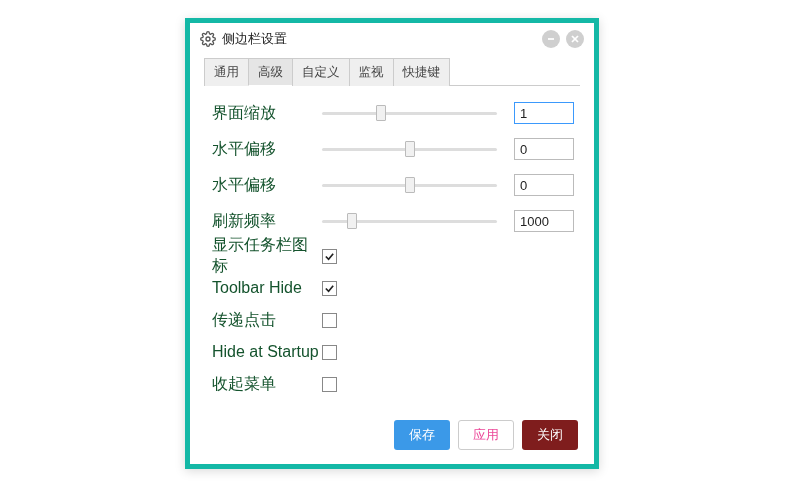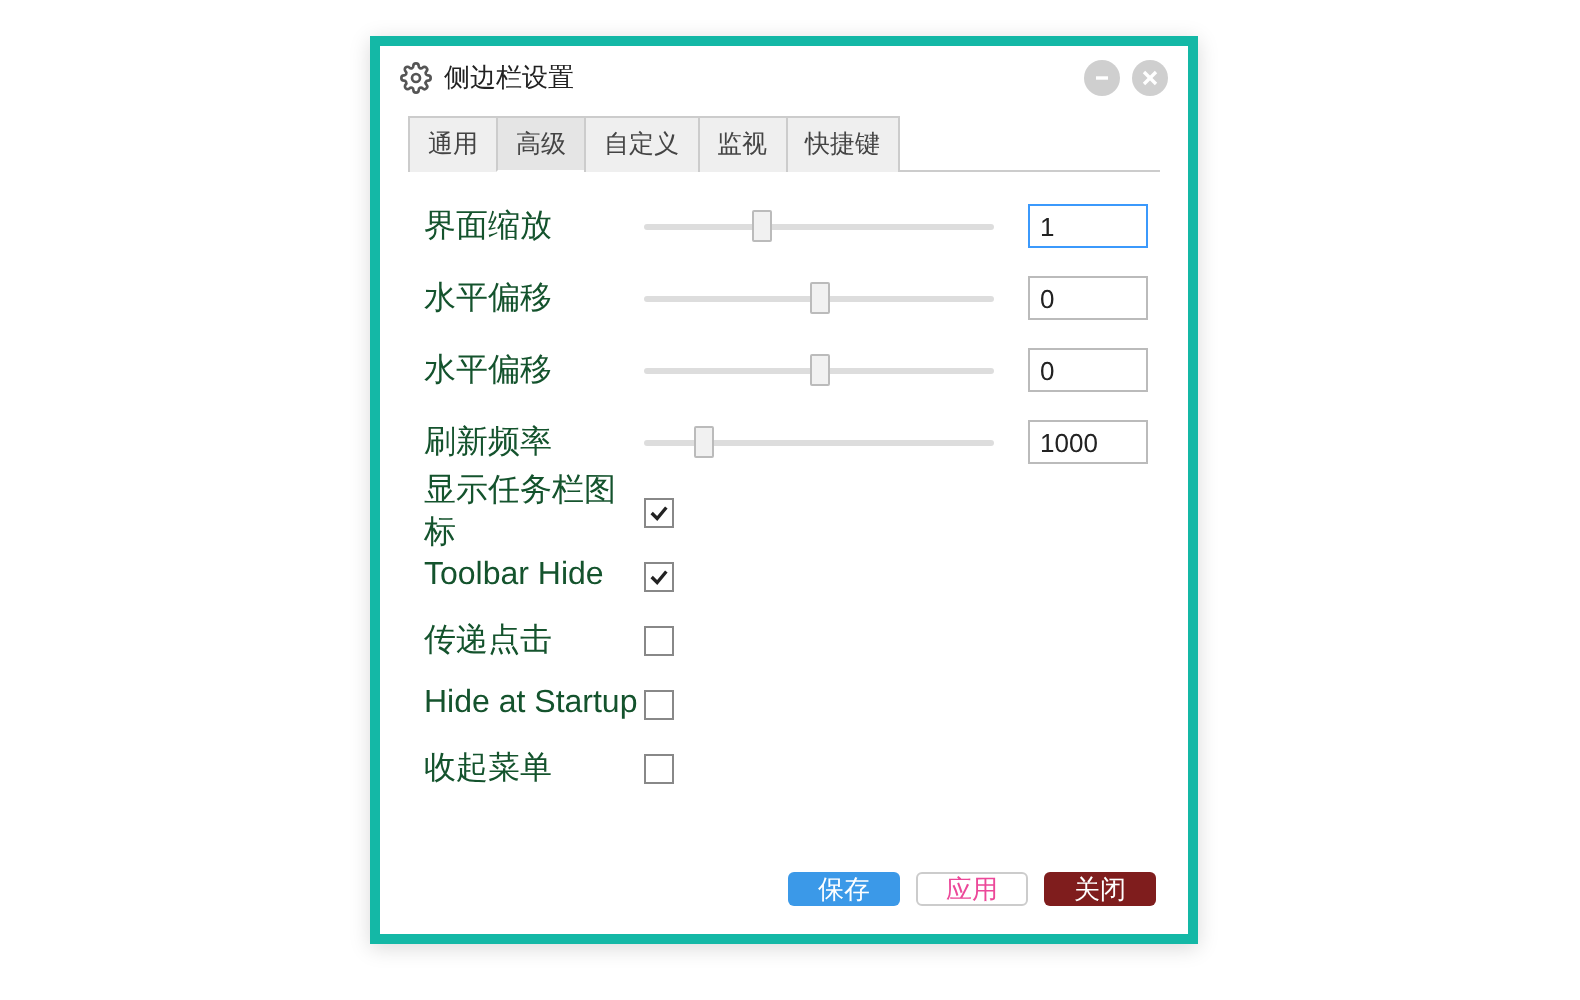--- a/index.html
+++ b/index.html
@@ -116,28 +116,27 @@
 
   .footer {
     display:flex;
     justify-content: flex-end;
     gap: 8px;
     margin-top: 12px;
     padding-right: 2px;
   }
   .btn {
     min-width: 52px;
-    height: 17px;
+    height: 30px;
     padding: 0 14px;
     border-radius: 3px;
     font-size: 13px;
     display:inline-flex; align-items:center; justify-content:center;
     cursor:pointer;
     border: 1px solid transparent;
-    margin-top: 16px;
   }
   .btn-primary { background:#3b99e8; color:#fff; }
   .btn-default { background:#fff; color:#ec4899; border-color:#ccc;}
   .btn-muted   { background:#7f1d1d; color:#fff;}
 </style>
 </head>
 <body>
 
 <div class="window">
 

